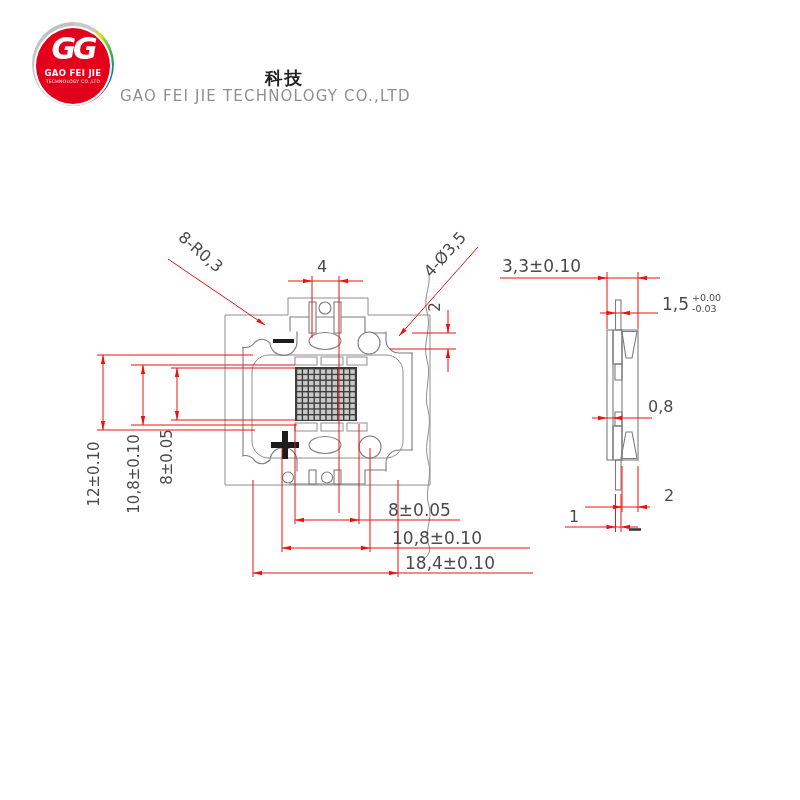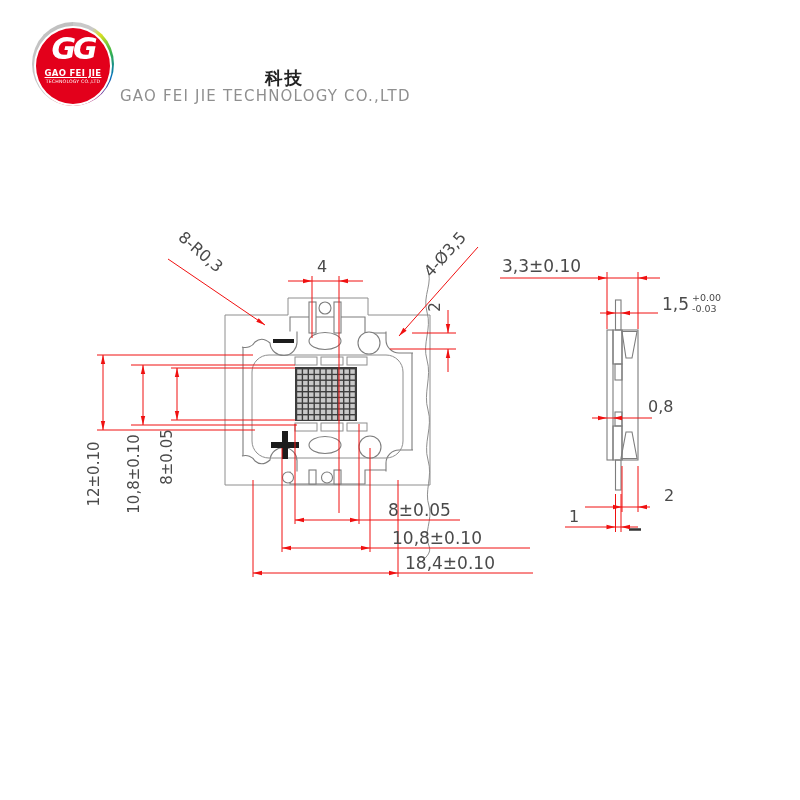--- a/index.html
+++ b/index.html
@@ -8,21 +8,21 @@
   
   .logo{position:absolute;left:0;top:0;width:420px;height:120px;}
   .emblem{position:absolute;left:32px;top:22px;width:82px;height:84px;border-radius:50%;
           background:conic-gradient(#c9c9c9 0 8%, #d9e021 12%, #39b54a 20%, #0071bc 30%,
                      #93278f 40%, #ed1c24 50%, #c9c9c9 60%, #bfbfbf 100%);
           display:flex;align-items:flex-end;justify-content:center;}
   .emblem-inner{width:74px;height:76px;border-radius:50%;background:#e3001b;
           border:2px solid #fff;position:relative;text-align:center;color:#fff;}
   .emblem-gg{position:absolute;top:6px;left:0;right:0;font-size:30px;font-weight:bold;
           font-style:italic;letter-spacing:-3px;line-height:30px;}
-  .emblem-l1{position:absolute;top:40px;left:0;right:0;font-size:8.5px;font-weight:bold;letter-spacing:.3px;text-decoration:underline;}
+  .emblem-l1{position:absolute;top:40px;left:0;right:0;font-size:8.5px;font-weight:bold;letter-spacing:.3px;}
   .emblem-l2{position:absolute;top:51px;left:0;right:0;font-size:4.6px;letter-spacing:.2px;}
   .brand-cn{position:absolute;left:120px;top:14px;width:300px;font-family:"DejaVu Serif", serif;
           font-weight:bold;font-size:58px;line-height:64px;color:#151515;letter-spacing:2px;}
   .brand-suffix{position:absolute;left:265px;top:66px;font-size:17.5px;font-weight:bold;color:#222;
           font-family:Liberation Sans, sans-serif;letter-spacing:2px;}
   .brand-en{position:absolute;left:120px;top:87px;font-size:15px;color:#8f8f8f;letter-spacing:1.2px;}
   
   svg{position:absolute;left:0;top:0;}
   .gray{stroke:#8e8e8e;stroke-width:1;fill:none;}
   .body{stroke:#7d7d7d;stroke-width:1.1;fill:#ffffff;}

